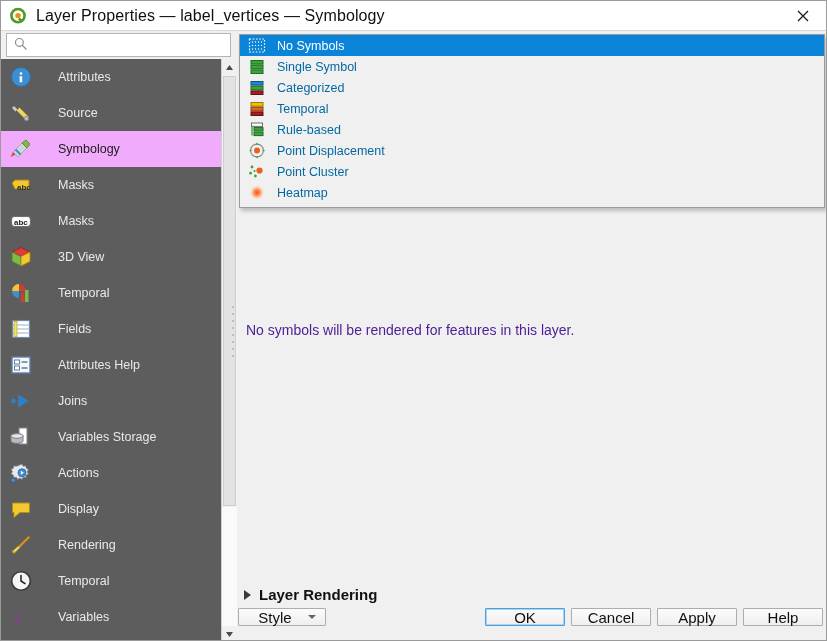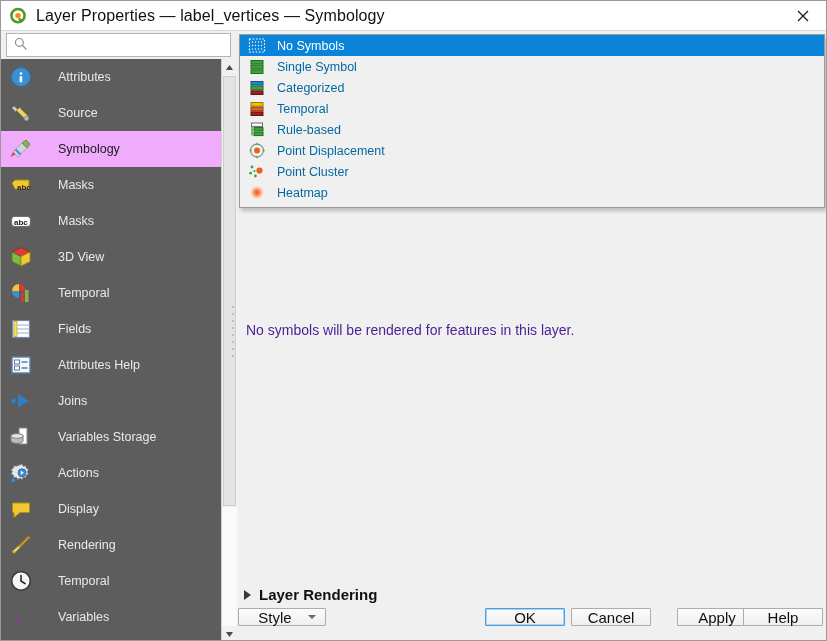--- a/index.html
+++ b/index.html
@@ -288,21 +288,21 @@
   }
   .btn.style-btn .lbl { margin-right: 14px; }
   .btn.style-btn .caret {
     position: absolute;
     right: 9px;
     top: 50%;
     margin-top: -2px;
   }
   .btn.ok     { left: 247px; width: 80px; border-color: #4a9fe0; box-shadow: 0 0 0 1px #a8d4f2 inset; }
   .btn.cancel { left: 333px; width: 80px; }
-  .btn.apply  { left: 419px; width: 80px; margin-left: 20px; }
+  .btn.apply  { left: 419px; width: 80px; }
   .btn.help   { left: 505px; width: 80px; }
 
   .tri-right { width: 0; height: 0; border-left: 7px solid #3a3a3a; border-top: 5px solid transparent; border-bottom: 5px solid transparent; display:block; }
   .caret-down { width: 0; height: 0; border-top: 4px solid #666; border-left: 4px solid transparent; border-right: 4px solid transparent; display: block; }
 </style>
 </head>
 <body>
 
 <div class="window">
 

